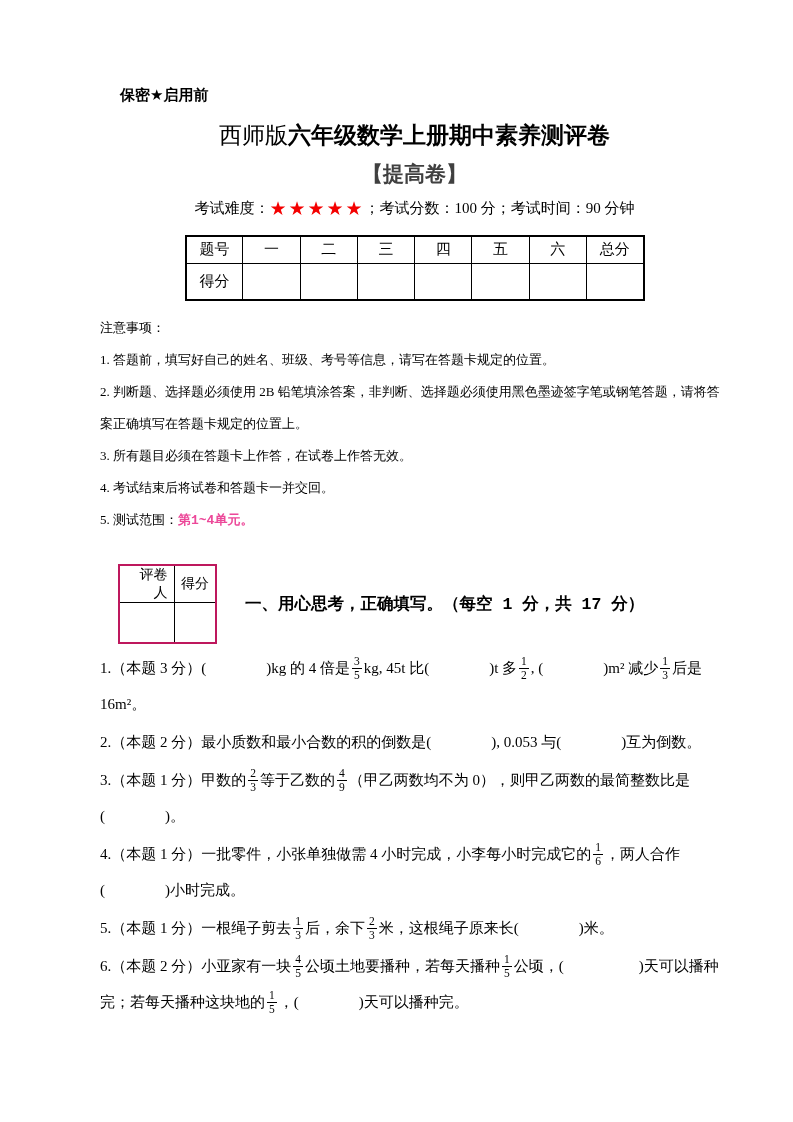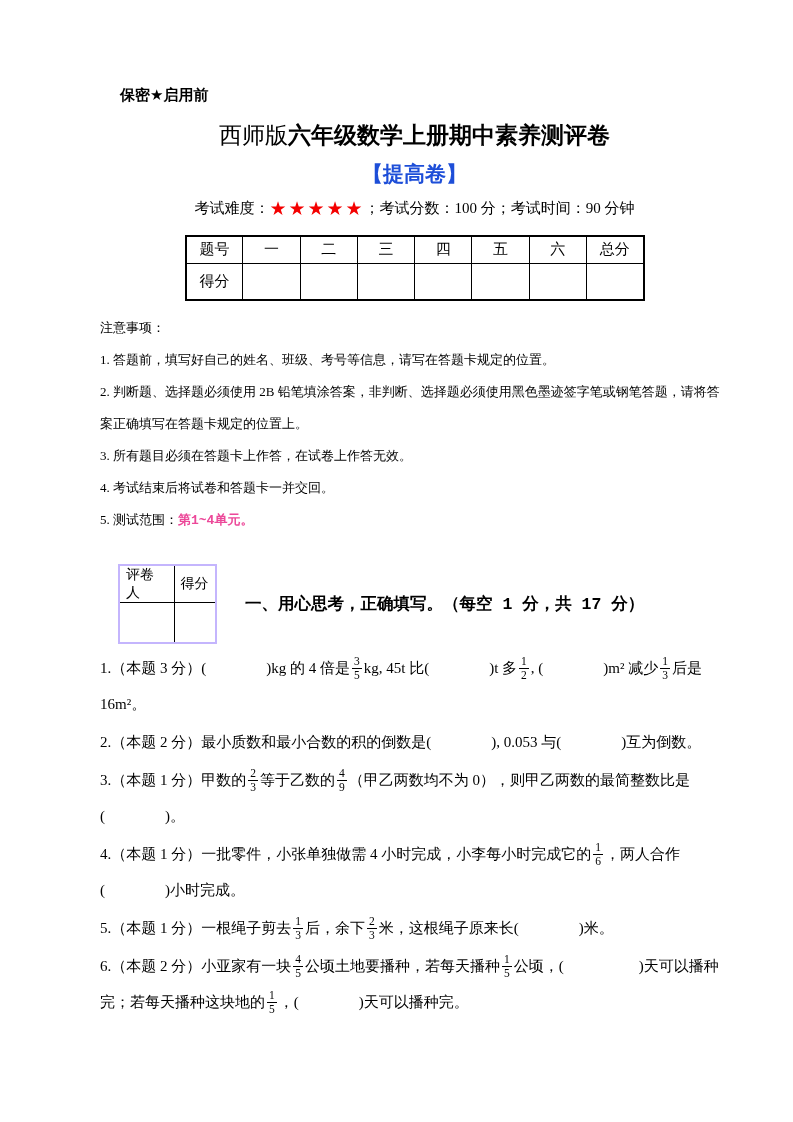--- a/index.html
+++ b/index.html
@@ -17,21 +17,21 @@
     font-family: "Liberation Sans", "DejaVu Sans", sans-serif;
     font-weight: bold; font-size: 15px; margin-left: 20px;
   }
 
   .title { text-align: center; margin-top: 15px; font-size: 23px;
            font-family: "Liberation Sans", "DejaVu Sans", sans-serif; }
   .title .prefix { font-weight: normal; }
   .title .main { font-weight: bold; }
 
   .subtitle { text-align: center; margin-top: 9px; font-size: 21px;
-              font-weight: bold; color: #1d4ed8;
+              font-weight: bold; color: #404040;
               font-family: Liberation Serif, serif; }
 
   .meta { text-align: center; margin-top: 9px; font-size: 15px; }
   .meta .stars { color: #f40000; font-size: 19px; letter-spacing: 2px;
                  vertical-align: -2px; }
 
   table.score-table {
     width: 460px; margin: 15px auto 0 auto;
     border-collapse: collapse; table-layout: fixed;
     border: 2px solid #000; font-size: 15px; text-align: center;
@@ -40,22 +40,22 @@
   table.score-table tr.r1 td { height: 27px; }
   table.score-table tr.r2 td { height: 37px; }
 
   .notes { margin-top: 11px; font-size: 13px; }
   .notes p { line-height: 32px; }
   .red-bold { color: #ec4899; font-weight: bold;
               font-family: Liberation Mono, monospace; }
 
   .grader-row { display: flex; align-items: center; margin: 27px 0 6px 18px; }
   table.grader-table {
-    border-collapse: collapse; border: 2px solid #c4b5fd;
-    font-size: 14px; text-align: left;
+    border-collapse: collapse; border: 2px solid #be185d;
+    font-size: 14px; text-align: right;
   }
   table.grader-table td { border: 1px solid #000; }
   table.grader-table tr.r1 td { height: 27px; padding: 0 6px; }
   table.grader-table tr.r1 td:first-child { width: 55px; }
   table.grader-table tr.r1 td:last-child { width: 42px; }
   table.grader-table tr.r2 td { height: 40px; }
 
   .section-heading {
     margin-left: 28px; font-size: 16.5px; font-weight: bold;
     font-family: Liberation Mono, monospace;

